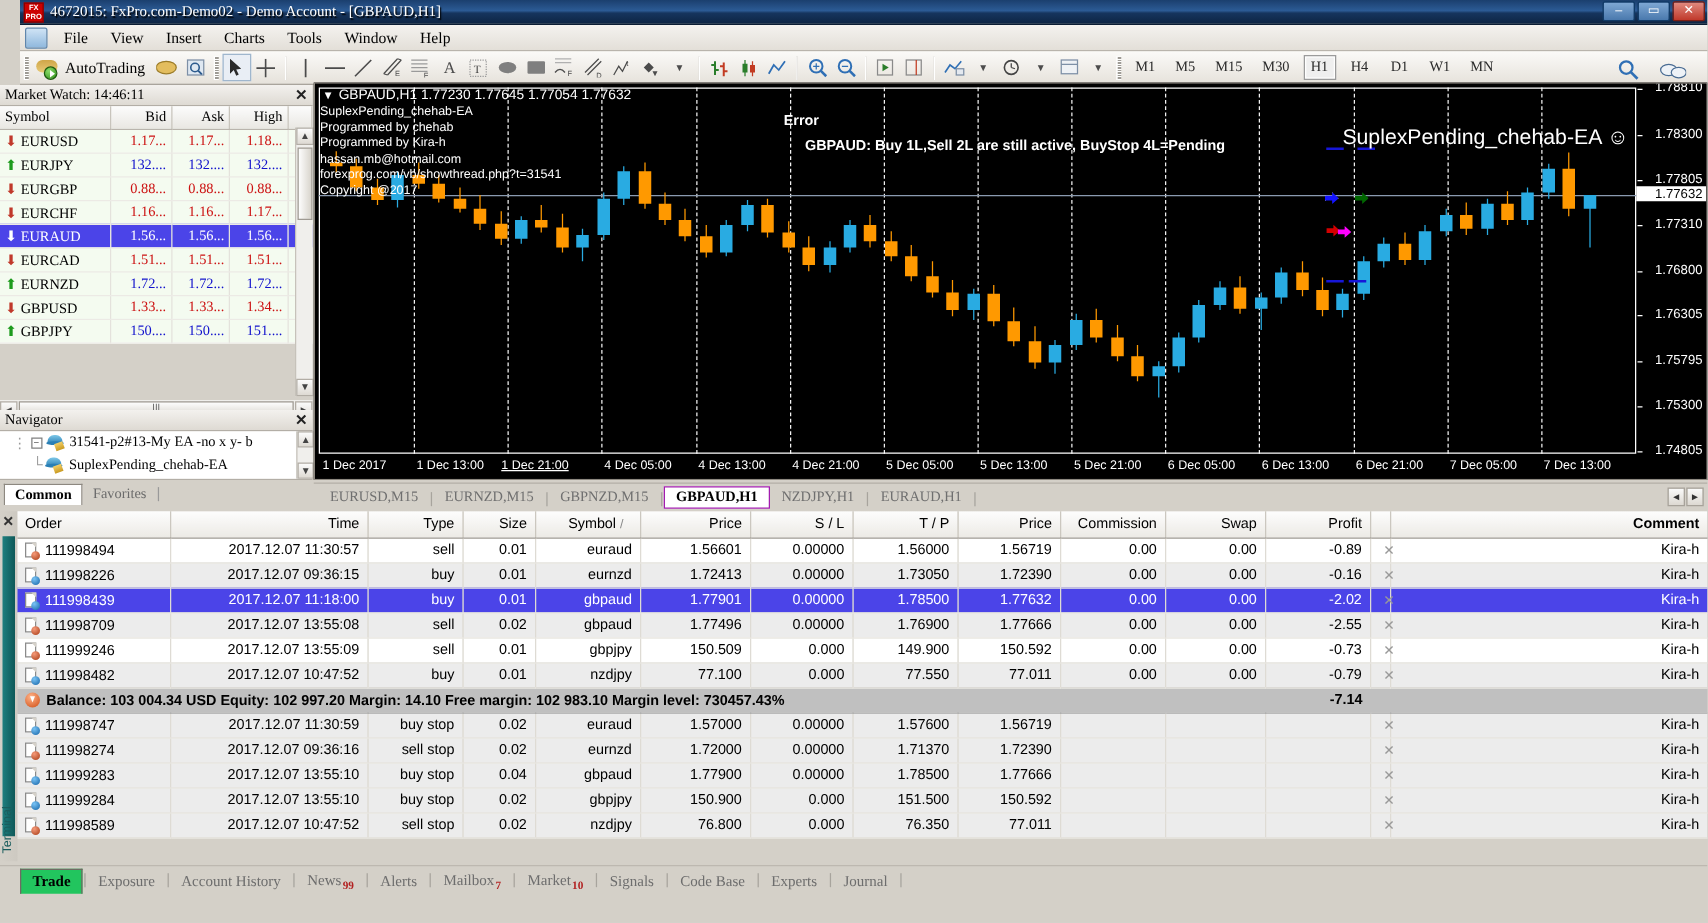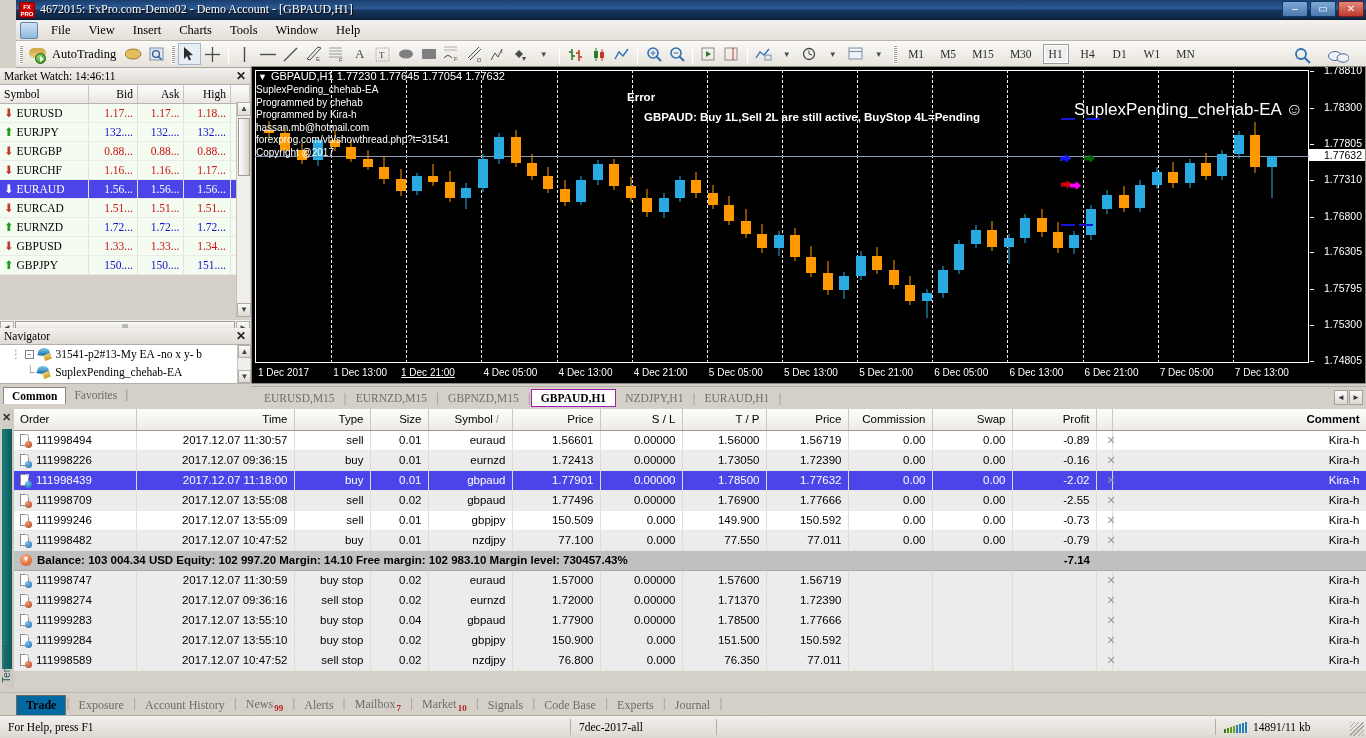--- a/index.html
+++ b/index.html
@@ -211,21 +211,21 @@
   .order-icon .dot.sell{ background:radial-gradient(circle at 35% 30%,#f59a79,#a83b15); }
   .closex { color:#999; font-size:11px; padding-left:4px; }
   .balance-row td { background:#c0c0c0 !important; font-weight:bold; border-bottom:1px solid #a9a9a9; border-right:none; }
   .bal-icon { display:inline-block; width:12px;height:12px;border-radius:50%;
      background:radial-gradient(circle at 40% 30%,#ffb48a,#cf4a10); vertical-align:-2px; margin-right:5px; position:relative; }
   .bal-icon:after{content:'';position:absolute;left:4px;top:3px;border-top:5px solid #fff;border-left:2px solid transparent;border-right:2px solid transparent;}
 
   .termtabs { position:absolute; left:0; bottom:23px; width:1366px; height:23px;
      display:flex; align-items:flex-end; background:#d4d0c8; padding-left:16px; border-top:1px solid #bdb8b0; }
   .ttab { font-size:12px; font-family:"Liberation Serif",serif; color:#6d6d6d; padding:2px 9px; position:relative; }
-  .ttab.active { background:#0369a1; border:1px solid #6f6a63; border-bottom:none; color:#000; font-weight:bold; }
+  .ttab.active { background:#22c55e; border:1px solid #6f6a63; border-bottom:none; color:#000; font-weight:bold; }
   .ttab sub { color:#b22222; font-size:9px; font-weight:bold; vertical-align:-3px; margin-left:1px;}
   .ttab-sep { color:#a8a49d; align-self:center; padding-bottom:2px; }
 
   .statusbar { position:absolute; left:0; bottom:0; width:1366px; height:23px;
      background: linear-gradient(to bottom,#f2f0ed,#ddd9d2); border-top:1px solid #b3aea6;
      display:flex; align-items:center; font-size:11.5px; font-family:"Liberation Serif",serif; }
   .sb-cell { padding:0 8px; height:100%; display:flex; align-items:center; }
   .sb-div { width:1px; height:16px; background:#b3aea6; }
   .netbars { display:flex; align-items:flex-end; gap:1px; height:11px; margin-right:6px; }
   .netbars i { width:2px; display:block; }
@@ -1207,36 +1207,14 @@
       <div class="ttab"><span>Signals</span></div>
       <span class="ttab-sep">|</span>
       <div class="ttab"><span>Code Base</span></div>
       <span class="ttab-sep">|</span>
       <div class="ttab"><span>Experts</span></div>
       <span class="ttab-sep">|</span>
       <div class="ttab"><span>Journal</span></div>
       <span class="ttab-sep">|</span>
     </div>
 
-    <div class="statusbar">
-      <div class="sb-cell" style="width:570px;">For Help, press F1</div>
-      <div class="sb-div"></div>
-      <div class="sb-cell" style="width:145px;">7dec-2017-all</div>
-      <div class="sb-div"></div>
-      <div class="sb-cell" style="flex:1;"></div>
-      <div class="sb-div"></div>
-      <div class="sb-cell" style="width:150px;">
-        <span class="netbars">
-          <i style="height:4px;background:#3a7d18;"></i>
-            <i style="height:5px;background:#4a8a1a;"></i>
-          <i style="height:6px;background:#5c971c;"></i>
-            <i style="height:7px;background:#6ea41e;"></i>
-          <i style="height:8px;background:#2a7fb5;"></i>
-            <i style="height:9px;background:#2a7fb5;"></i>
-          <i style="height:10px;background:#2a7fb5;"></i>
-            <i style="height:11px;background:#2a7fb5;"></i>
-        </span>
-        <span>14891/11 kb</span>
-      </div>
-      <div class="corner-grip"></div>
-    </div>
   </div>
 </div>
 
 </body></html>

